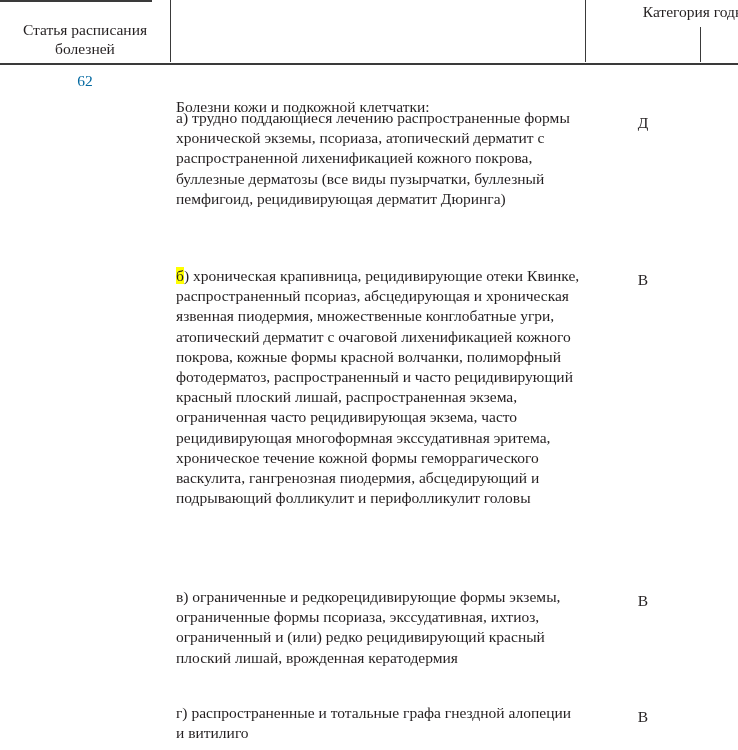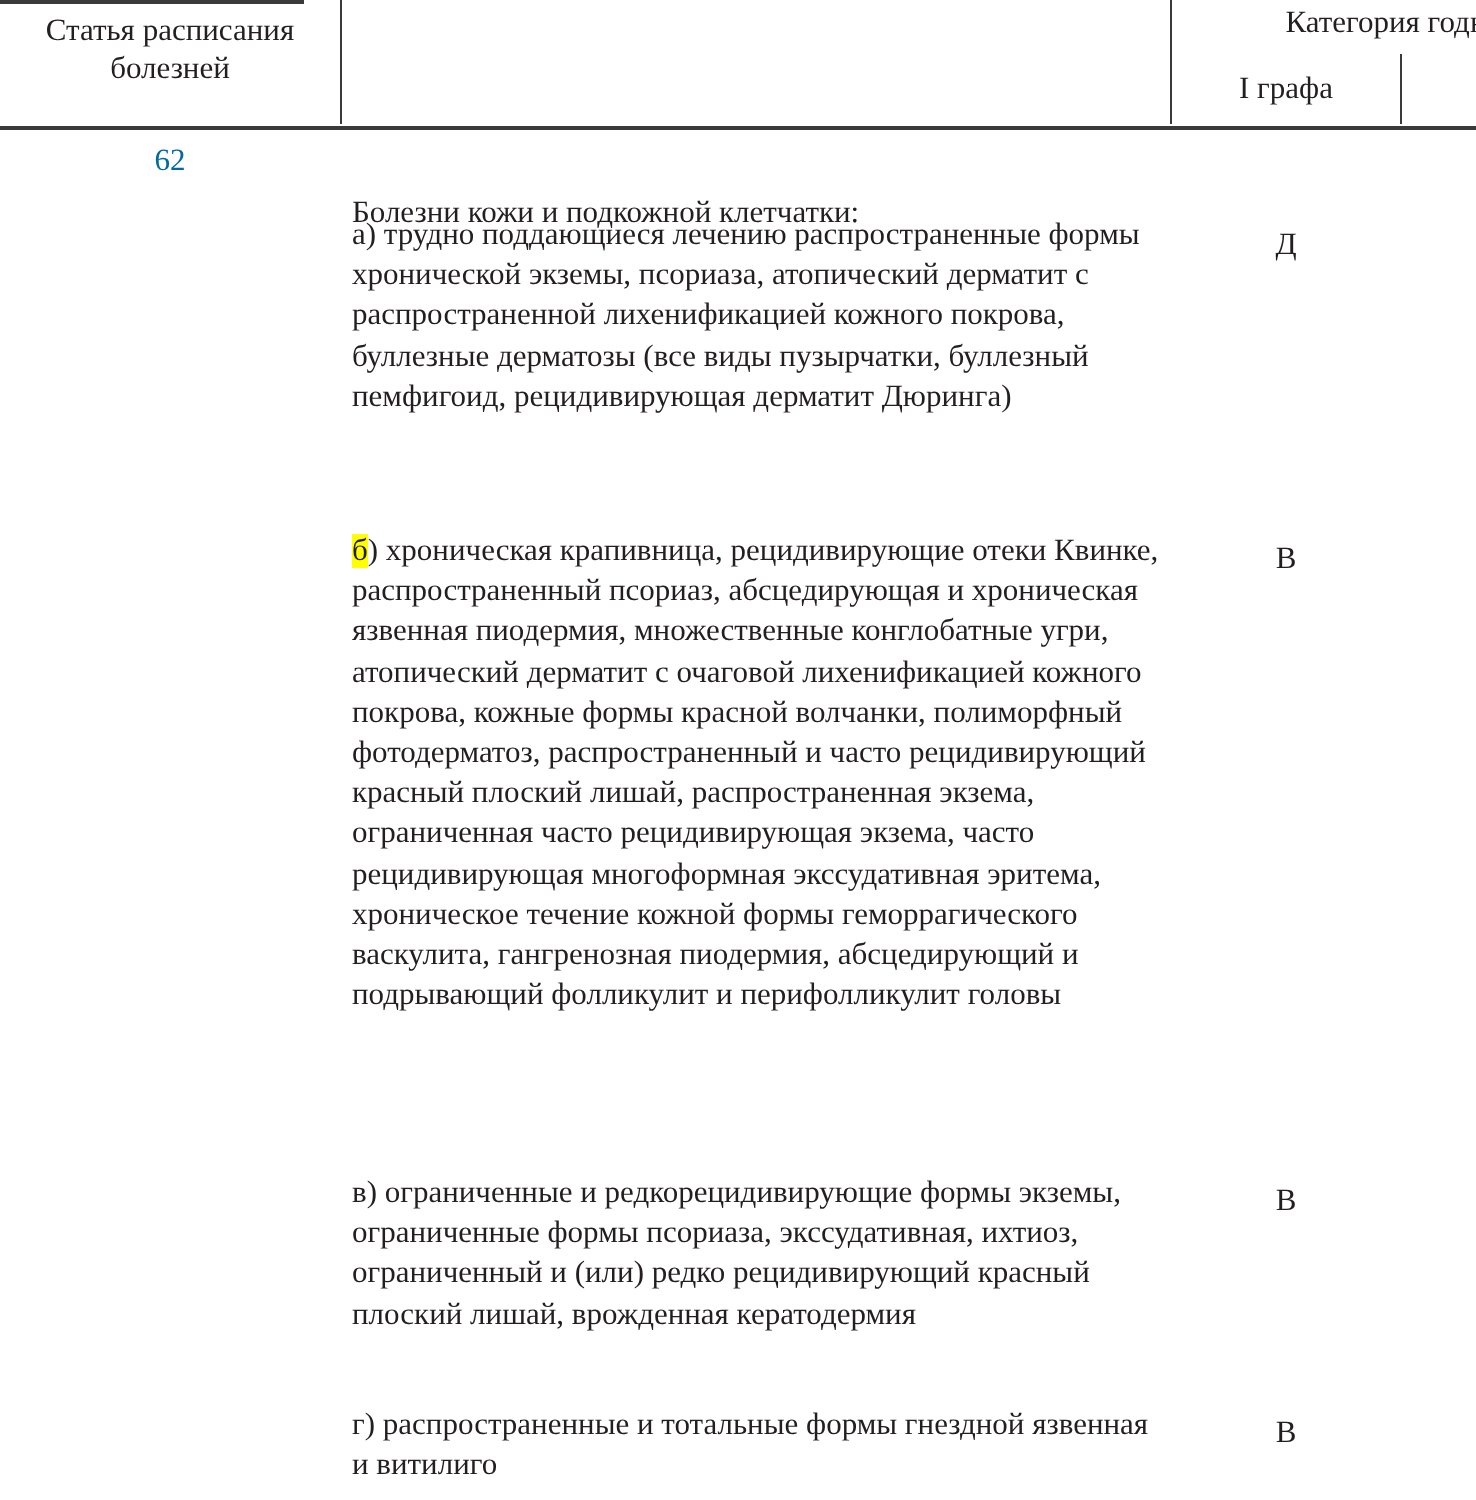--- a/index.html
+++ b/index.html
@@ -35,21 +35,21 @@
     box-sizing: border-box;
     text-align: center;
     font-size: 15.5px;
     line-height: 19px;
     color: #231f20;
   }
 
   
   .th-stat {
     left: 0px;
-    top: 6px;
+    top: 20px;
     width: 170px;
     padding: 0 8px;
   }
 
   
   .th-name {
     left: 171px;
     top: 2px;
     width: 414px;
     padding: 0 10px;
@@ -154,21 +154,20 @@
 
 <div id="page">
 
   <div class="thead">
 
     <div class="th-cell th-stat">Статья расписания болезней</div>
 
 
     <div class="th-cell th-cat">Категория годн</div>
 
-    <div class="th-cell th-graf1">I графа</div>
 
     <div class="th-cell th-graf2">I</div>
 
     <div class="vline v-c1"></div>
     <div class="vline v-c2"></div>
     <div class="vline v-c3"></div>
     <div class="h-catsplit"></div>
   </div>
 
   <div class="h-headbottom"></div>
@@ -181,18 +180,18 @@
 
     <div class="cell-name" style="top:42px;">а) трудно поддающиеся лечению распространенные формы хронической экземы, псориаза, атопический дерматит с распространенной лихенификацией кожного покрова, буллезные дерматозы (все виды пузырчатки, буллезный пемфигоид, рецидивирующая дерматит Дюринга)</div>
     <div class="cell-cat" style="top:47px;">Д</div>
 
     <div class="cell-name" style="top:200px;"><span class="hl">б</span><span>) хроническая крапивница, рецидивирующие отеки Квинке, распространенный псориаз, абсцедирующая и хроническая язвенная пиодермия, множественные конглобатные угри, атопический дерматит с очаговой лихенификацией кожного покрова, кожные формы красной волчанки, полиморфный фотодерматоз, распространенный и часто рецидивирующий красный плоский лишай, распространенная экзема, ограниченная часто рецидивирующая экзема, часто рецидивирующая многоформная экссудативная эритема, хроническое течение кожной формы геморрагического васкулита, гангренозная пиодермия, абсцедирующий и подрывающий фолликулит и перифолликулит головы</span></div>
     <div class="cell-cat" style="top:204px;">В</div>
 
     <div class="cell-name" style="top:521px;">в) ограниченные и редкорецидивирующие формы экземы, ограниченные формы псориаза, экссудативная, ихтиоз, ограниченный и (или) редко рецидивирующий красный плоский лишай, врожденная кератодермия</div>
     <div class="cell-cat" style="top:525px;">В</div>
 
-    <div class="cell-name" style="top:637px;">г) распространенные и тотальные формы гнездной язвенная и витилиго</div>
+    <div class="cell-name" style="top:637px;">г) распространенные и тотальные графа гнездной алопеции и витилиго</div>
     <div class="cell-cat" style="top:641px;">В</div>
 
   </div>
 
 </div>
 
 </body></html>

